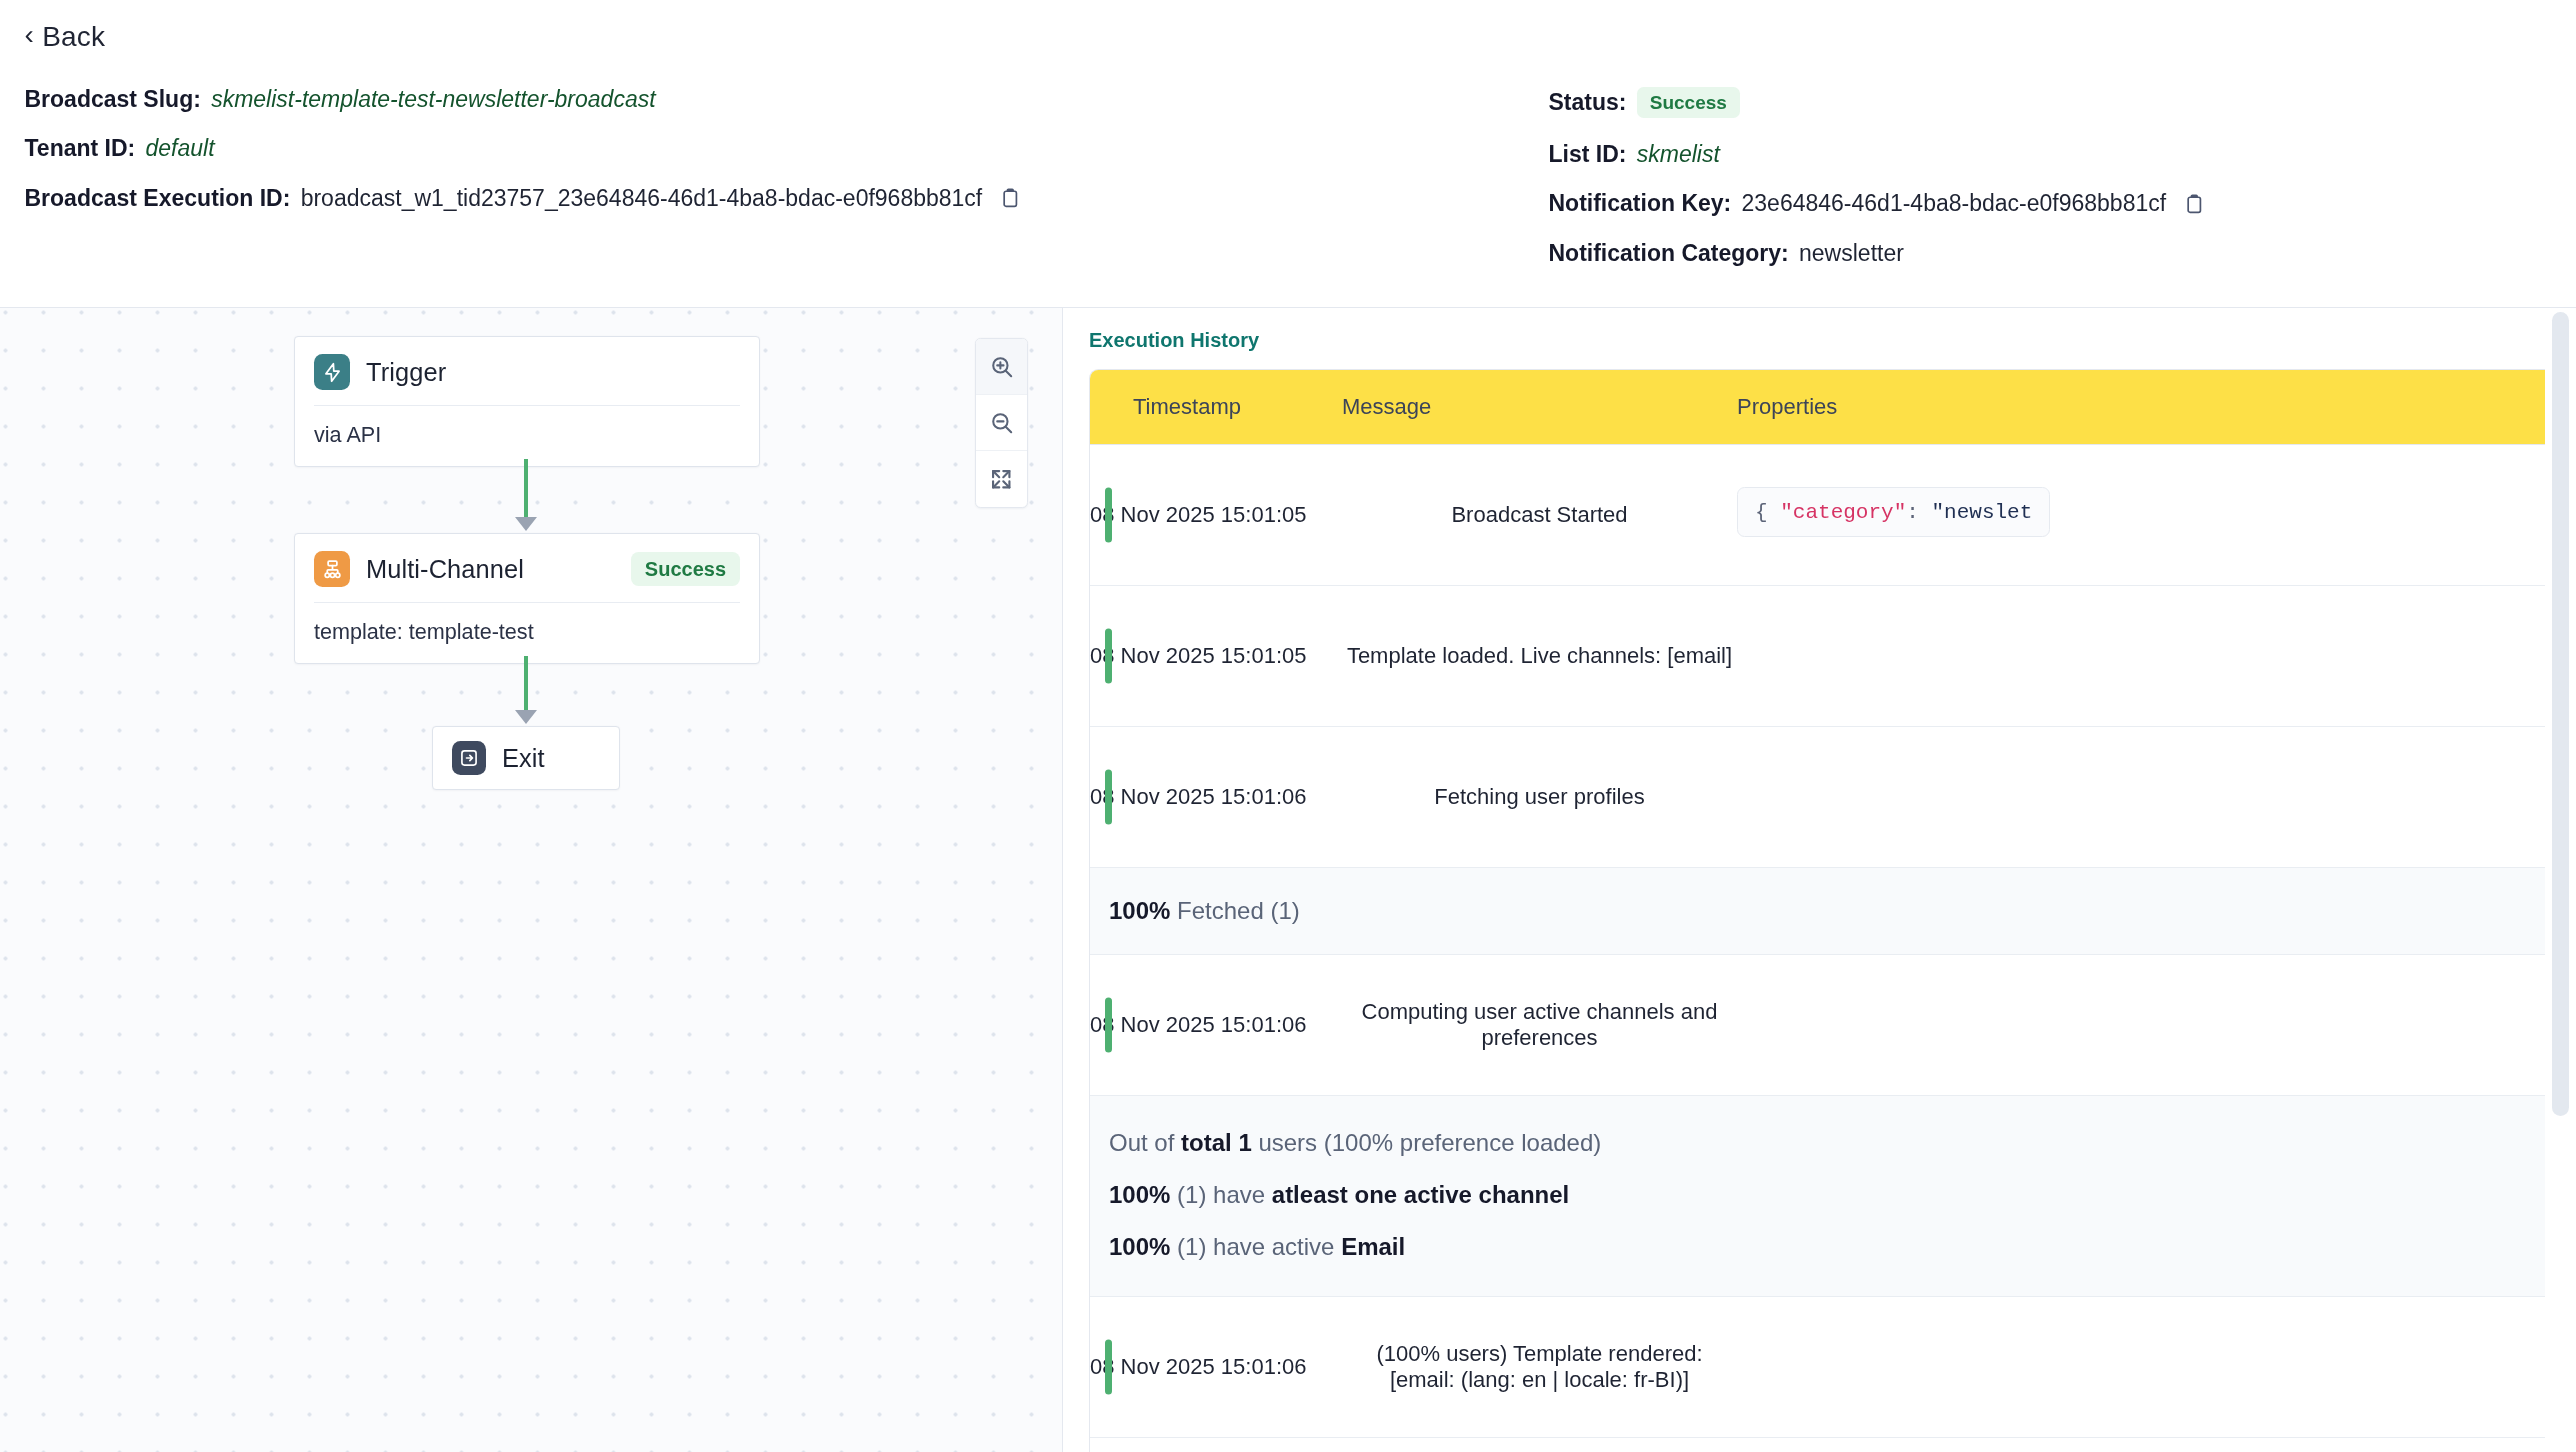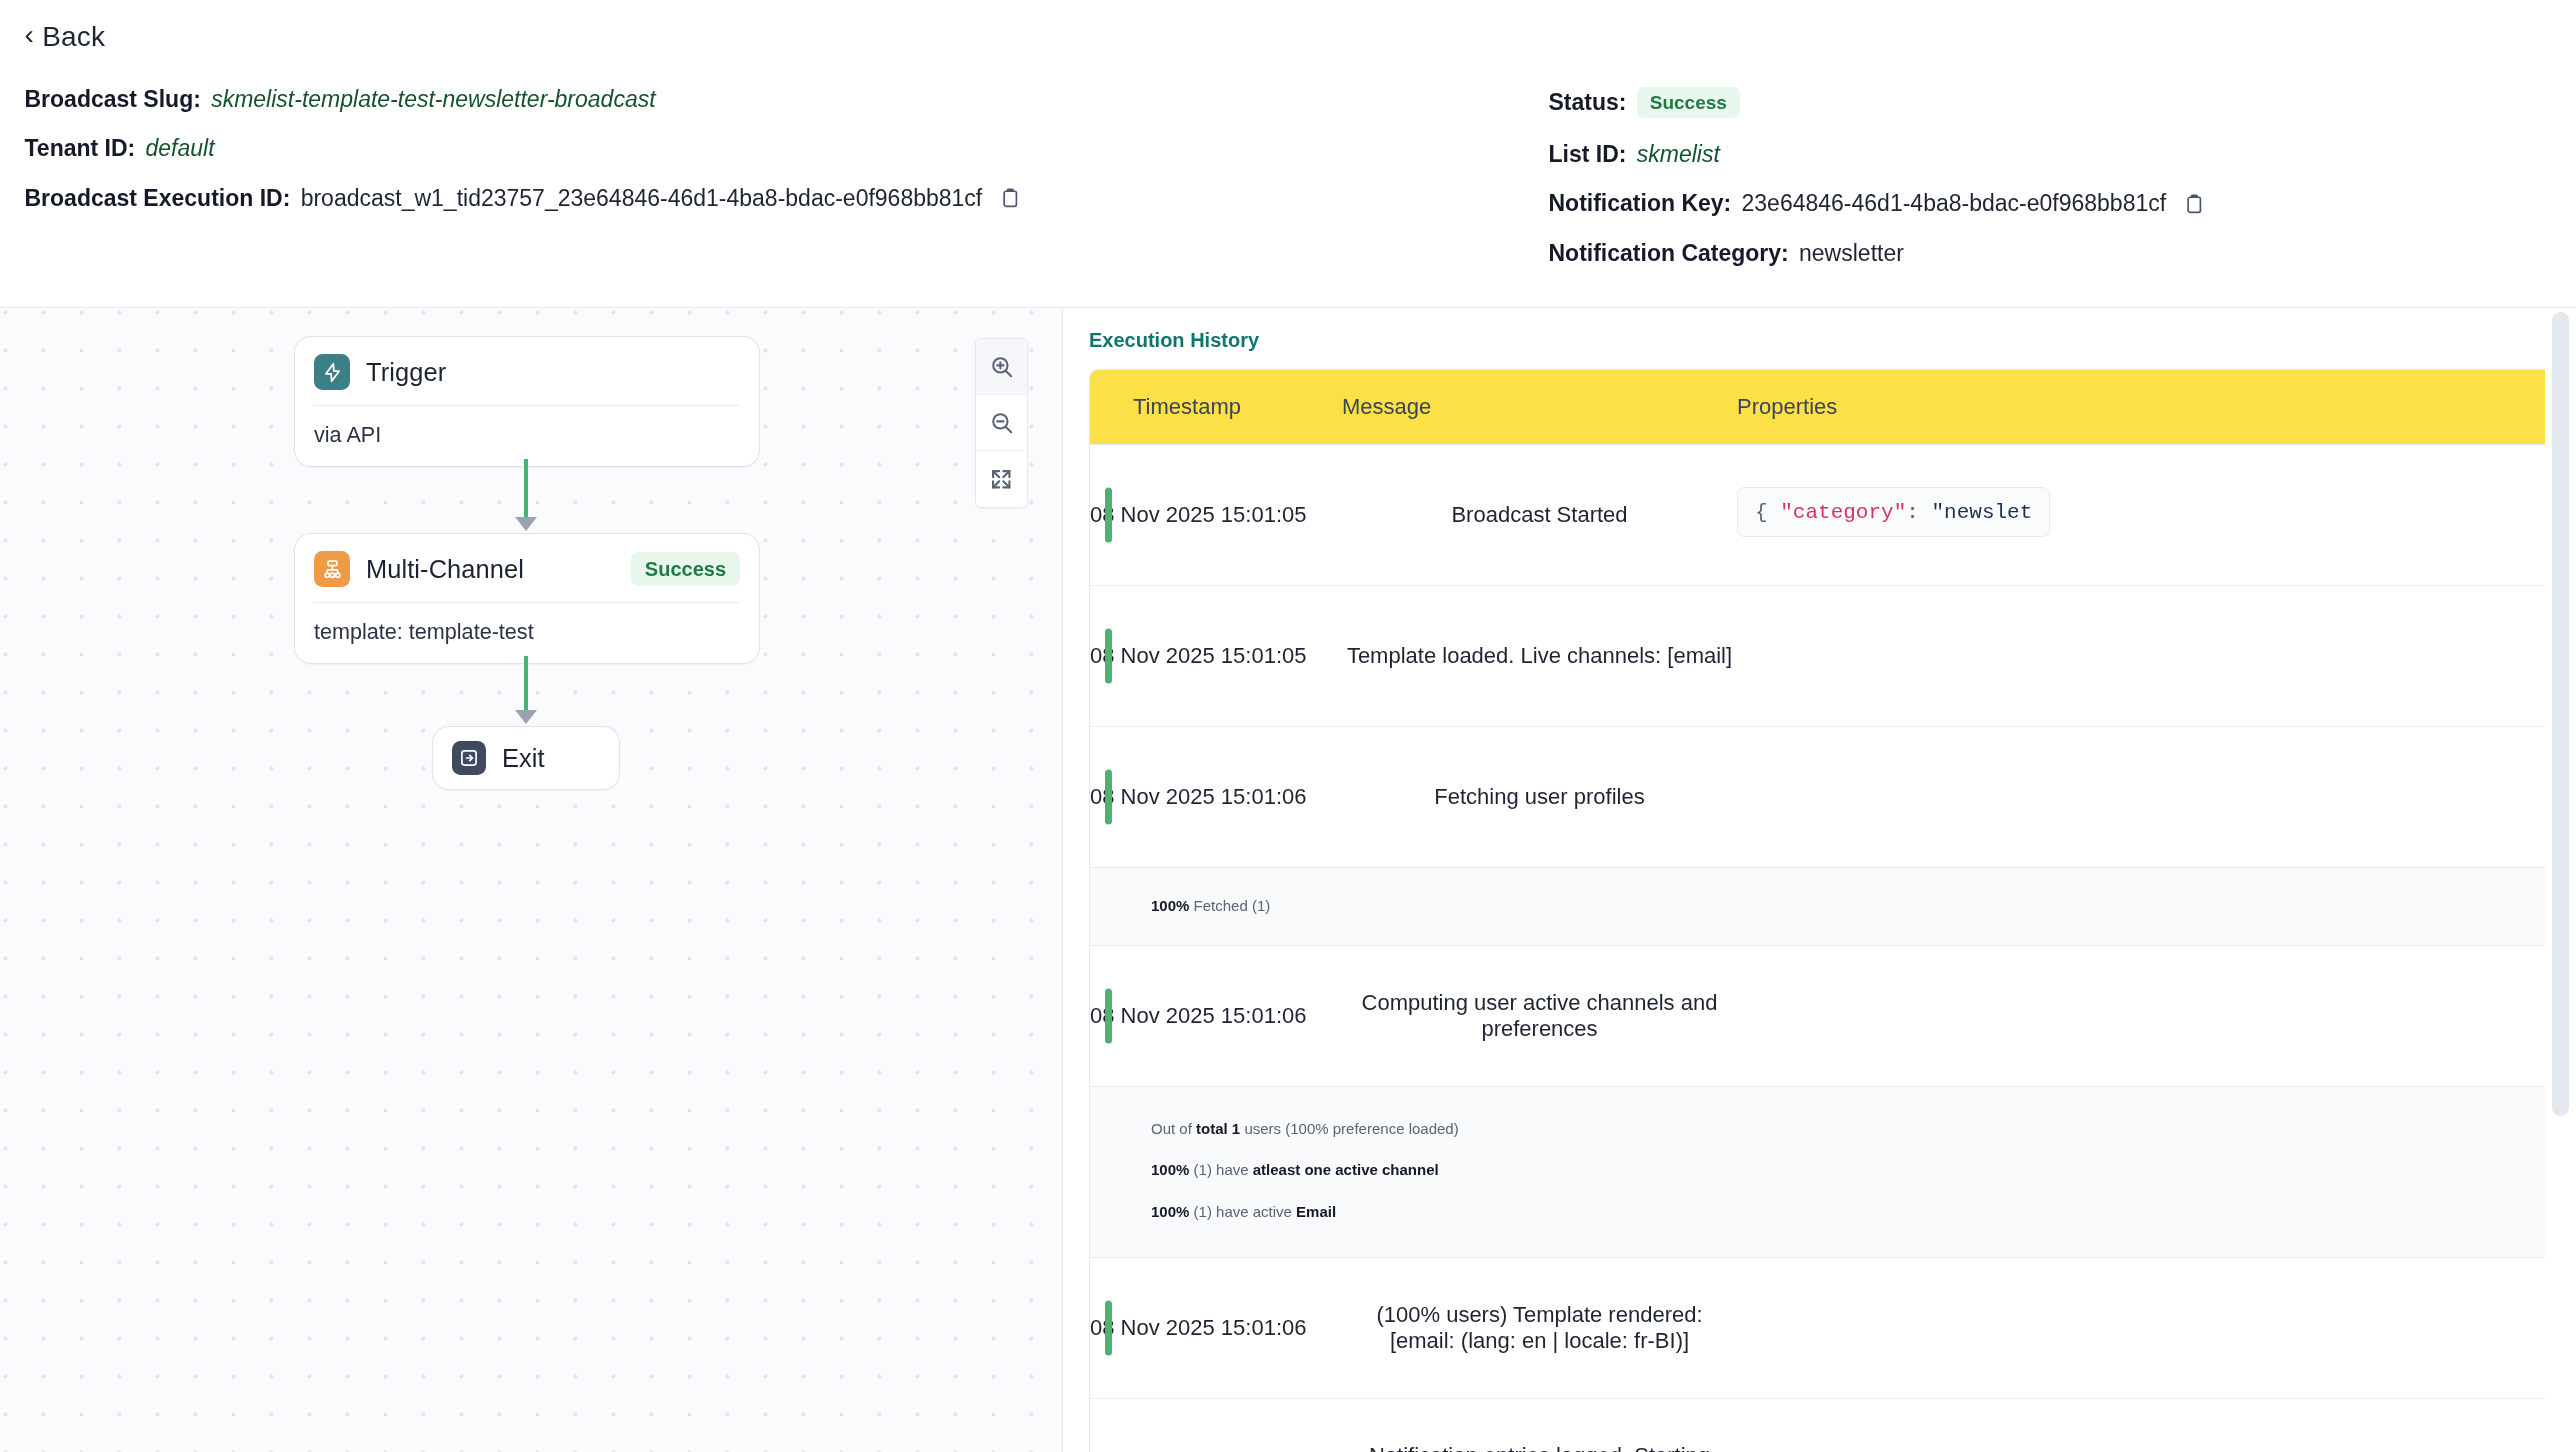--- a/index.html
+++ b/index.html
@@ -87,21 +87,21 @@
     background-image: radial-gradient(#dde3ec 2px, transparent 2px);
     background-size: 38px 38px;
     background-position: 24.5px 23.5px;
     border-right: 0.9px solid #e4e8ef;
     overflow: hidden;
   }
   .node {
     position: absolute;
     background: #ffffff;
     border: 1.4px solid #dfe4ec;
-    border-radius: 17px;
+    border-radius: 4px;
     box-shadow: 0 0.9px 1.9px rgba(25,35,60,.04);
   }
   .node-head {
     display: flex;
     align-items: center;
     gap: 16px;
     padding: 17px 19px 15px;
   }
   .node-icon {
     width: 36px; height: 36px;
@@ -229,21 +229,21 @@
   }
   .jb { color: #5c6478; }
   .jk { color: #d63364; }
   .jv { color: #1f2f52; }
 
   tr.summary-row td {
     background: #f8fafc;
     padding: 30px 0 30px 19px;
   }
   tr.summary-row.tall td { padding: 34px 0 36px 19px; }
-  .sum-line { font-size: 15px; color: #5a6478; line-height: 1.1; margin-left: 42px; }
+  .sum-line { font-size: 24px; color: #5a6478; line-height: 1.1; }
   .sum-line + .sum-line { margin-top: 25.4px; }
   .sum-strong { color: #16192a; font-weight: 700; }
 
   .v-scrollbar {
     position: absolute;
     right: 7.5px; top: 3.8px;
     width: 17px; height: 804px;
     border-radius: 9.4px;
     background: #e3e8ef;
     cursor: pointer;

